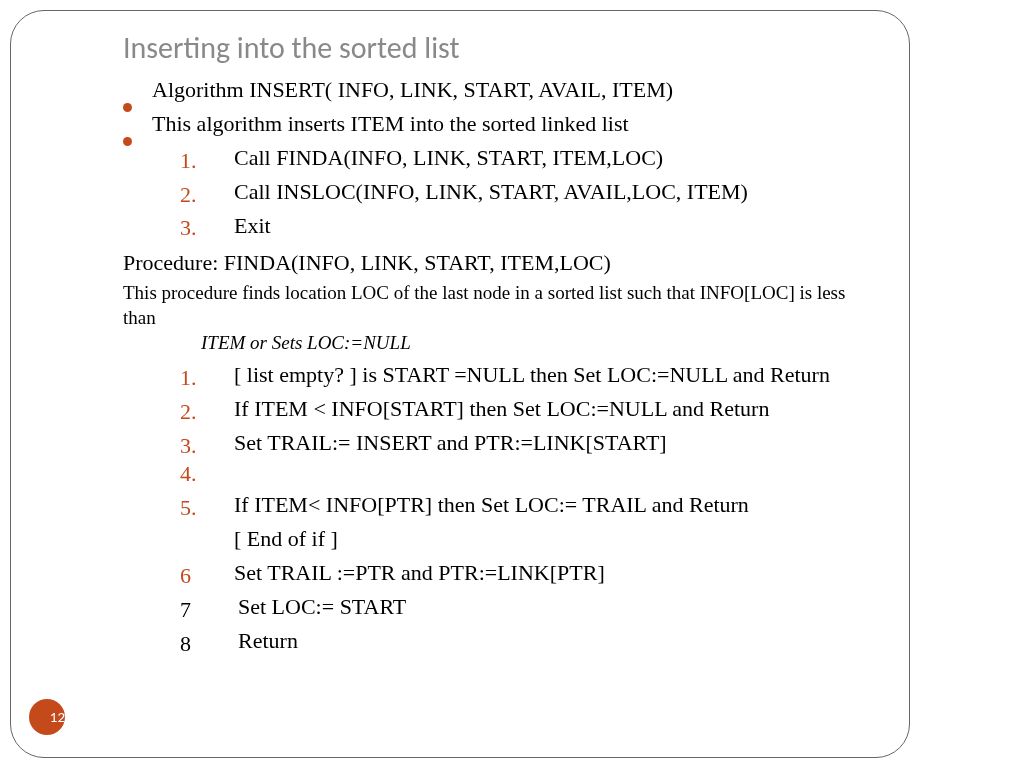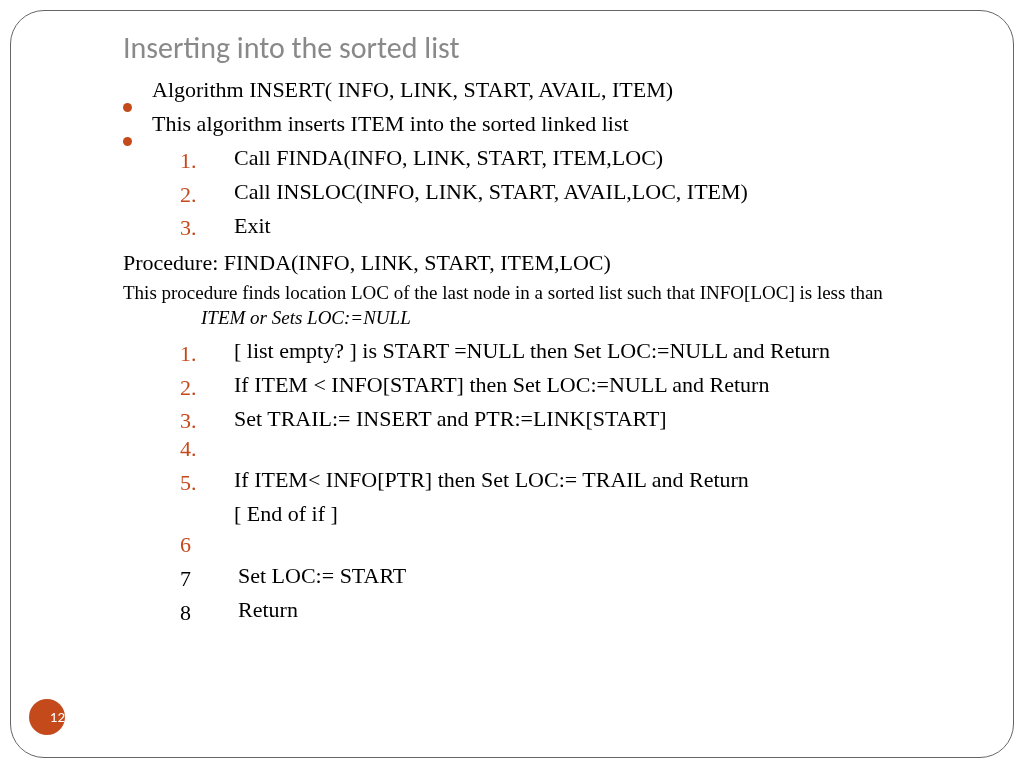--- a/index.html
+++ b/index.html
@@ -7,21 +7,21 @@
     padding: 0;
     width: 1024px;
     height: 768px;
     background: #fff;
     font-family: Georgia, 'Times New Roman', serif;
     color: #000;
   }
   .slide {
     position: relative;
     box-sizing: border-box;
-    width: 1004px;
+    width: 900px;
     height: 748px;
     margin: 10px;
     border: 1.5px solid #666;
     border-radius: 34px;
     padding: 0;
   }
   .title {
     font-family: Calibri, Arial, sans-serif;
     font-size: 30px;
     color: #898989;
@@ -156,20 +156,21 @@
       <span class="text">If ITEM&lt; INFO[PTR] then Set LOC:= TRAIL and Return</span>
     </div>
 
     <div class="bullet-row indent-num">
       <span class="num"></span>
       <span class="text">[ End of if ]</span>
     </div>
 
     <div class="bullet-row indent-num">
       <span class="num">6</span>
+      <span class="text">Set TRAIL :=PTR and PTR:=LINK[PTR]</span>
     </div>
 
 
     <div class="bullet-row indent-num">
       <span class="plainnum">7</span>
       <span class="text" style="margin-left:4px">Set LOC:= START</span>
     </div>
     <div class="bullet-row indent-num">
       <span class="plainnum">8</span>
       <span class="text" style="margin-left:4px">Return</span>

